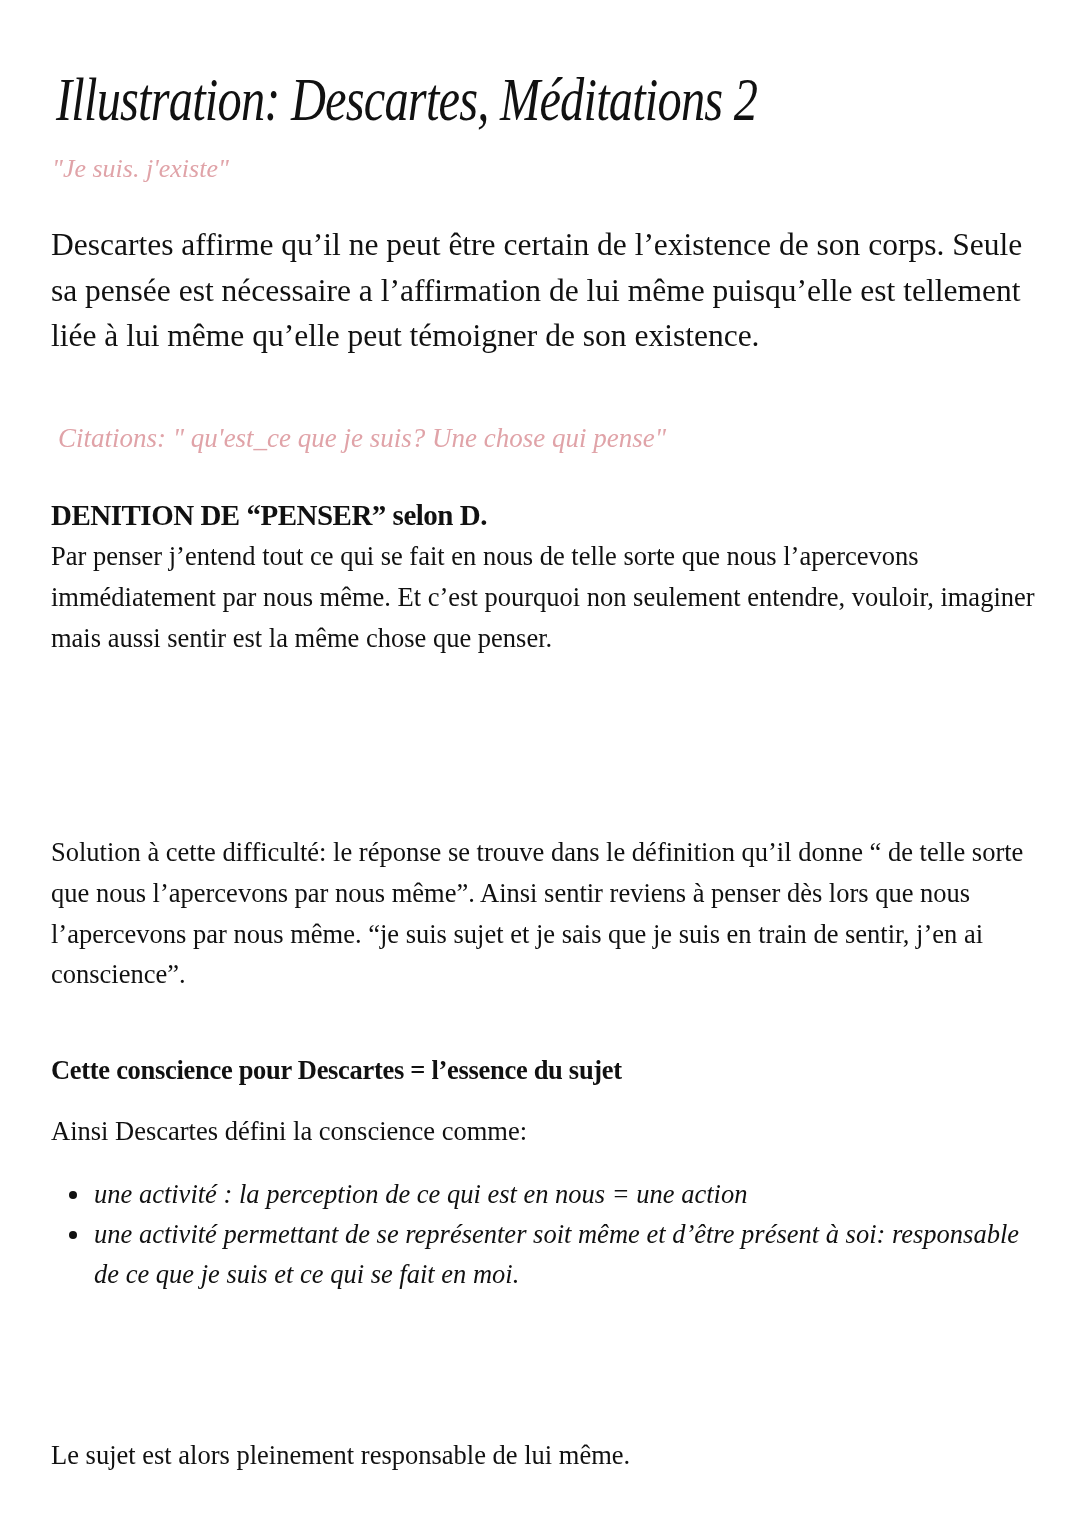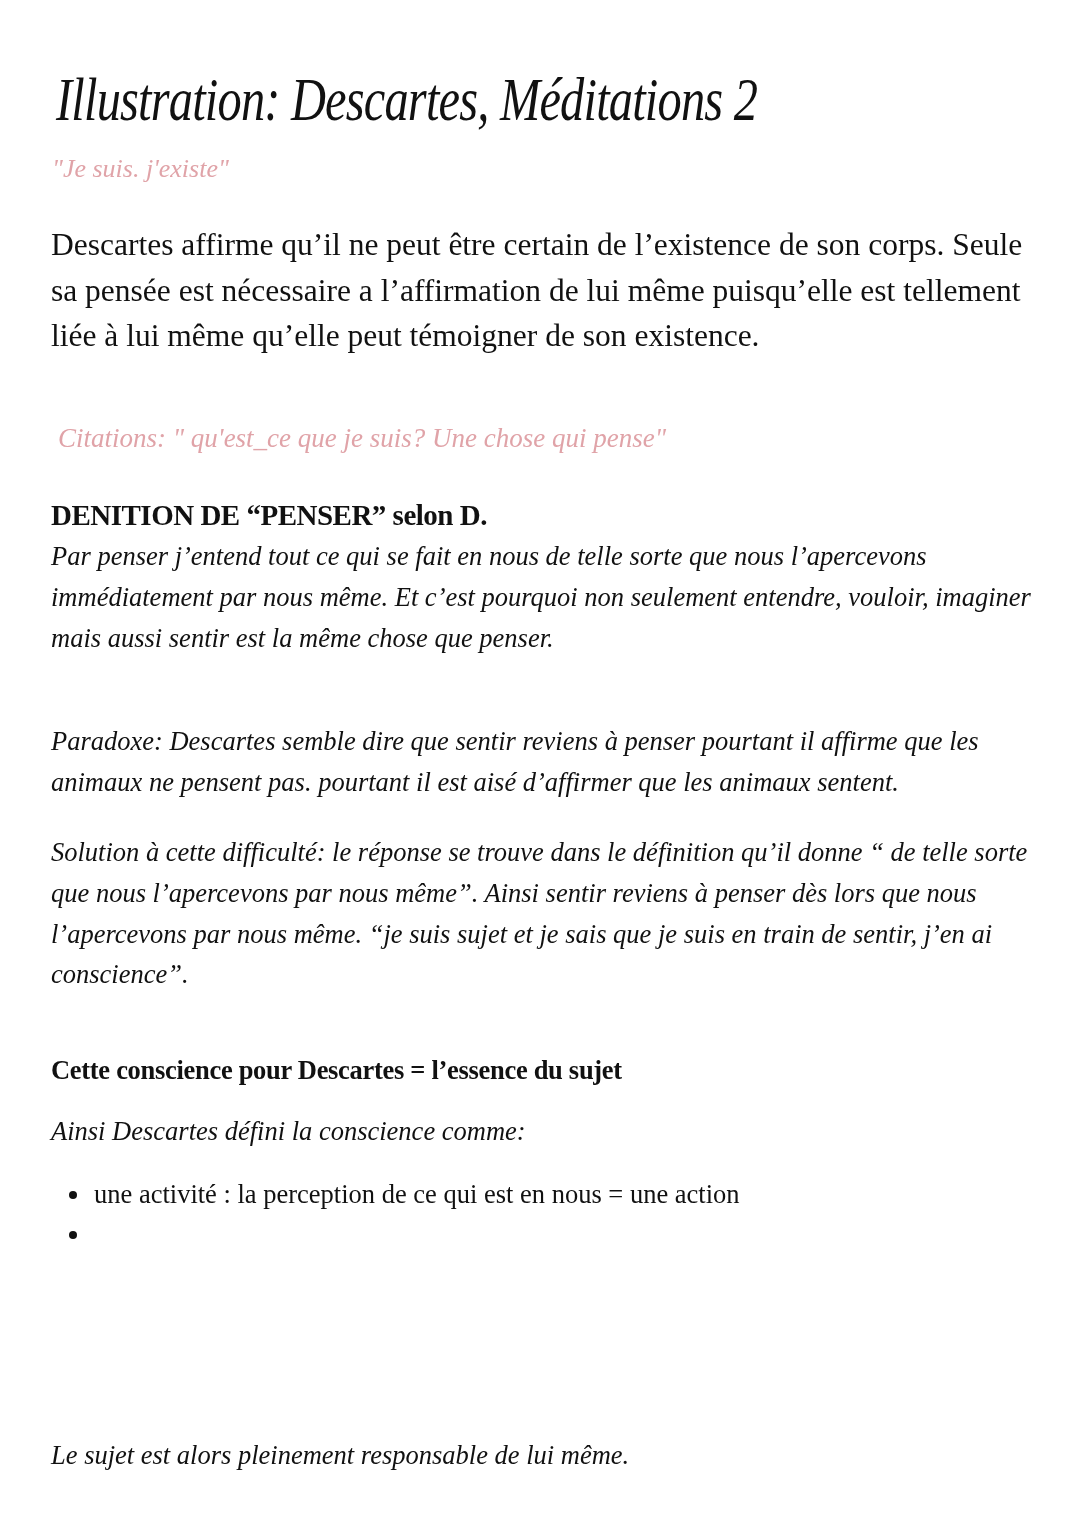--- a/index.html
+++ b/index.html
@@ -71,21 +71,20 @@
       font-size: 29px;
       line-height: 36px;
       letter-spacing: -0.5px;
       text-align: center;
     }
     .para {
       width: 990px;
       font-family: "Liberation Serif", serif;
       font-size: 26.5px;
       line-height: 40.8px;
-      font-style: italic;
     }
     .p1 { top: 536px; }
     .p2 { top: 721px; }
     .p3 { top: 832px; }
     .bold-line {
       top: 1050px;
       font-family: "Liberation Serif", serif;
       font-weight: bold;
       font-size: 26.5px;
       line-height: 40px;
@@ -98,20 +97,21 @@
       width: 990px;
       padding: 0;
       list-style: none;
       font-family: "Liberation Serif", serif;
       font-size: 26.5px;
       line-height: 40px;
     }
     .bullets li {
       position: relative;
       padding-left: 43px;
+      font-style: italic;
     }
     .bullets li .dot {
       position: absolute;
       left: 18px;
       top: 17px;
       width: 8px;
       height: 8px;
       border-radius: 50%;
       background: #111111;
     }
@@ -128,34 +128,34 @@
   <div class="abs subtitle">"Je suis. j'existe"</div>
 
   <p class="abs lead">Descartes affirme qu’il ne peut être certain de l’existence de son corps. Seule sa pensée est nécessaire a l’affirmation de lui même puisqu’elle est tellement liée à lui même qu’elle peut témoigner de son existence.</p>
 
   <div class="abs citation">Citations: " qu'est_ce que je suis? Une chose qui pense"</div>
 
   <h2 class="abs heading">DENITION DE “PENSER” selon D.</h2>
 
   <p class="abs para p1">Par penser j’entend tout ce qui se fait en nous de telle sorte que nous l’apercevons immédiatement par nous même. Et c’est pourquoi non seulement entendre, vouloir, imaginer mais aussi sentir est la même chose que penser.</p>
 
-  <p class="abs para p2">Paradoxe: Descartes semble dire que sentir reviens à penser pourtant il affirme que les animaux ne pensent pas. pourtant il est aisé d’affirmer que les animaux sentent.</p>
 
   <p class="abs para p3">Solution à cette difficulté: le réponse se trouve dans le définition qu’il donne “ de telle sorte que nous l’apercevons par nous même”. Ainsi sentir reviens à penser dès lors que nous l’apercevons par nous même. “je suis sujet et je sais que je suis en train de sentir, j’en ai conscience”.</p>
 
   <p class="abs para p4">Ainsi Descartes défini la conscience comme:</p>
 
   <p class="abs bold-line">Cette conscience pour Descartes = l’essence du sujet</p>
 
   <ul class="abs bullets">
     <li>
       <span class="dot"></span>
       <span>une activité  : la perception de ce qui est en nous = une action</span>
     </li>
     <li>
       <span class="dot"></span>
+      <span>une activité permettant de se représenter soit même et d’être présent à soi: responsable de ce que je suis et ce qui se fait en moi.</span>
     </li>
   </ul>
 
   <p class="abs para p5">Le sujet est alors pleinement responsable de lui même.</p>
 
 
 </div>
 
 </body></html>

